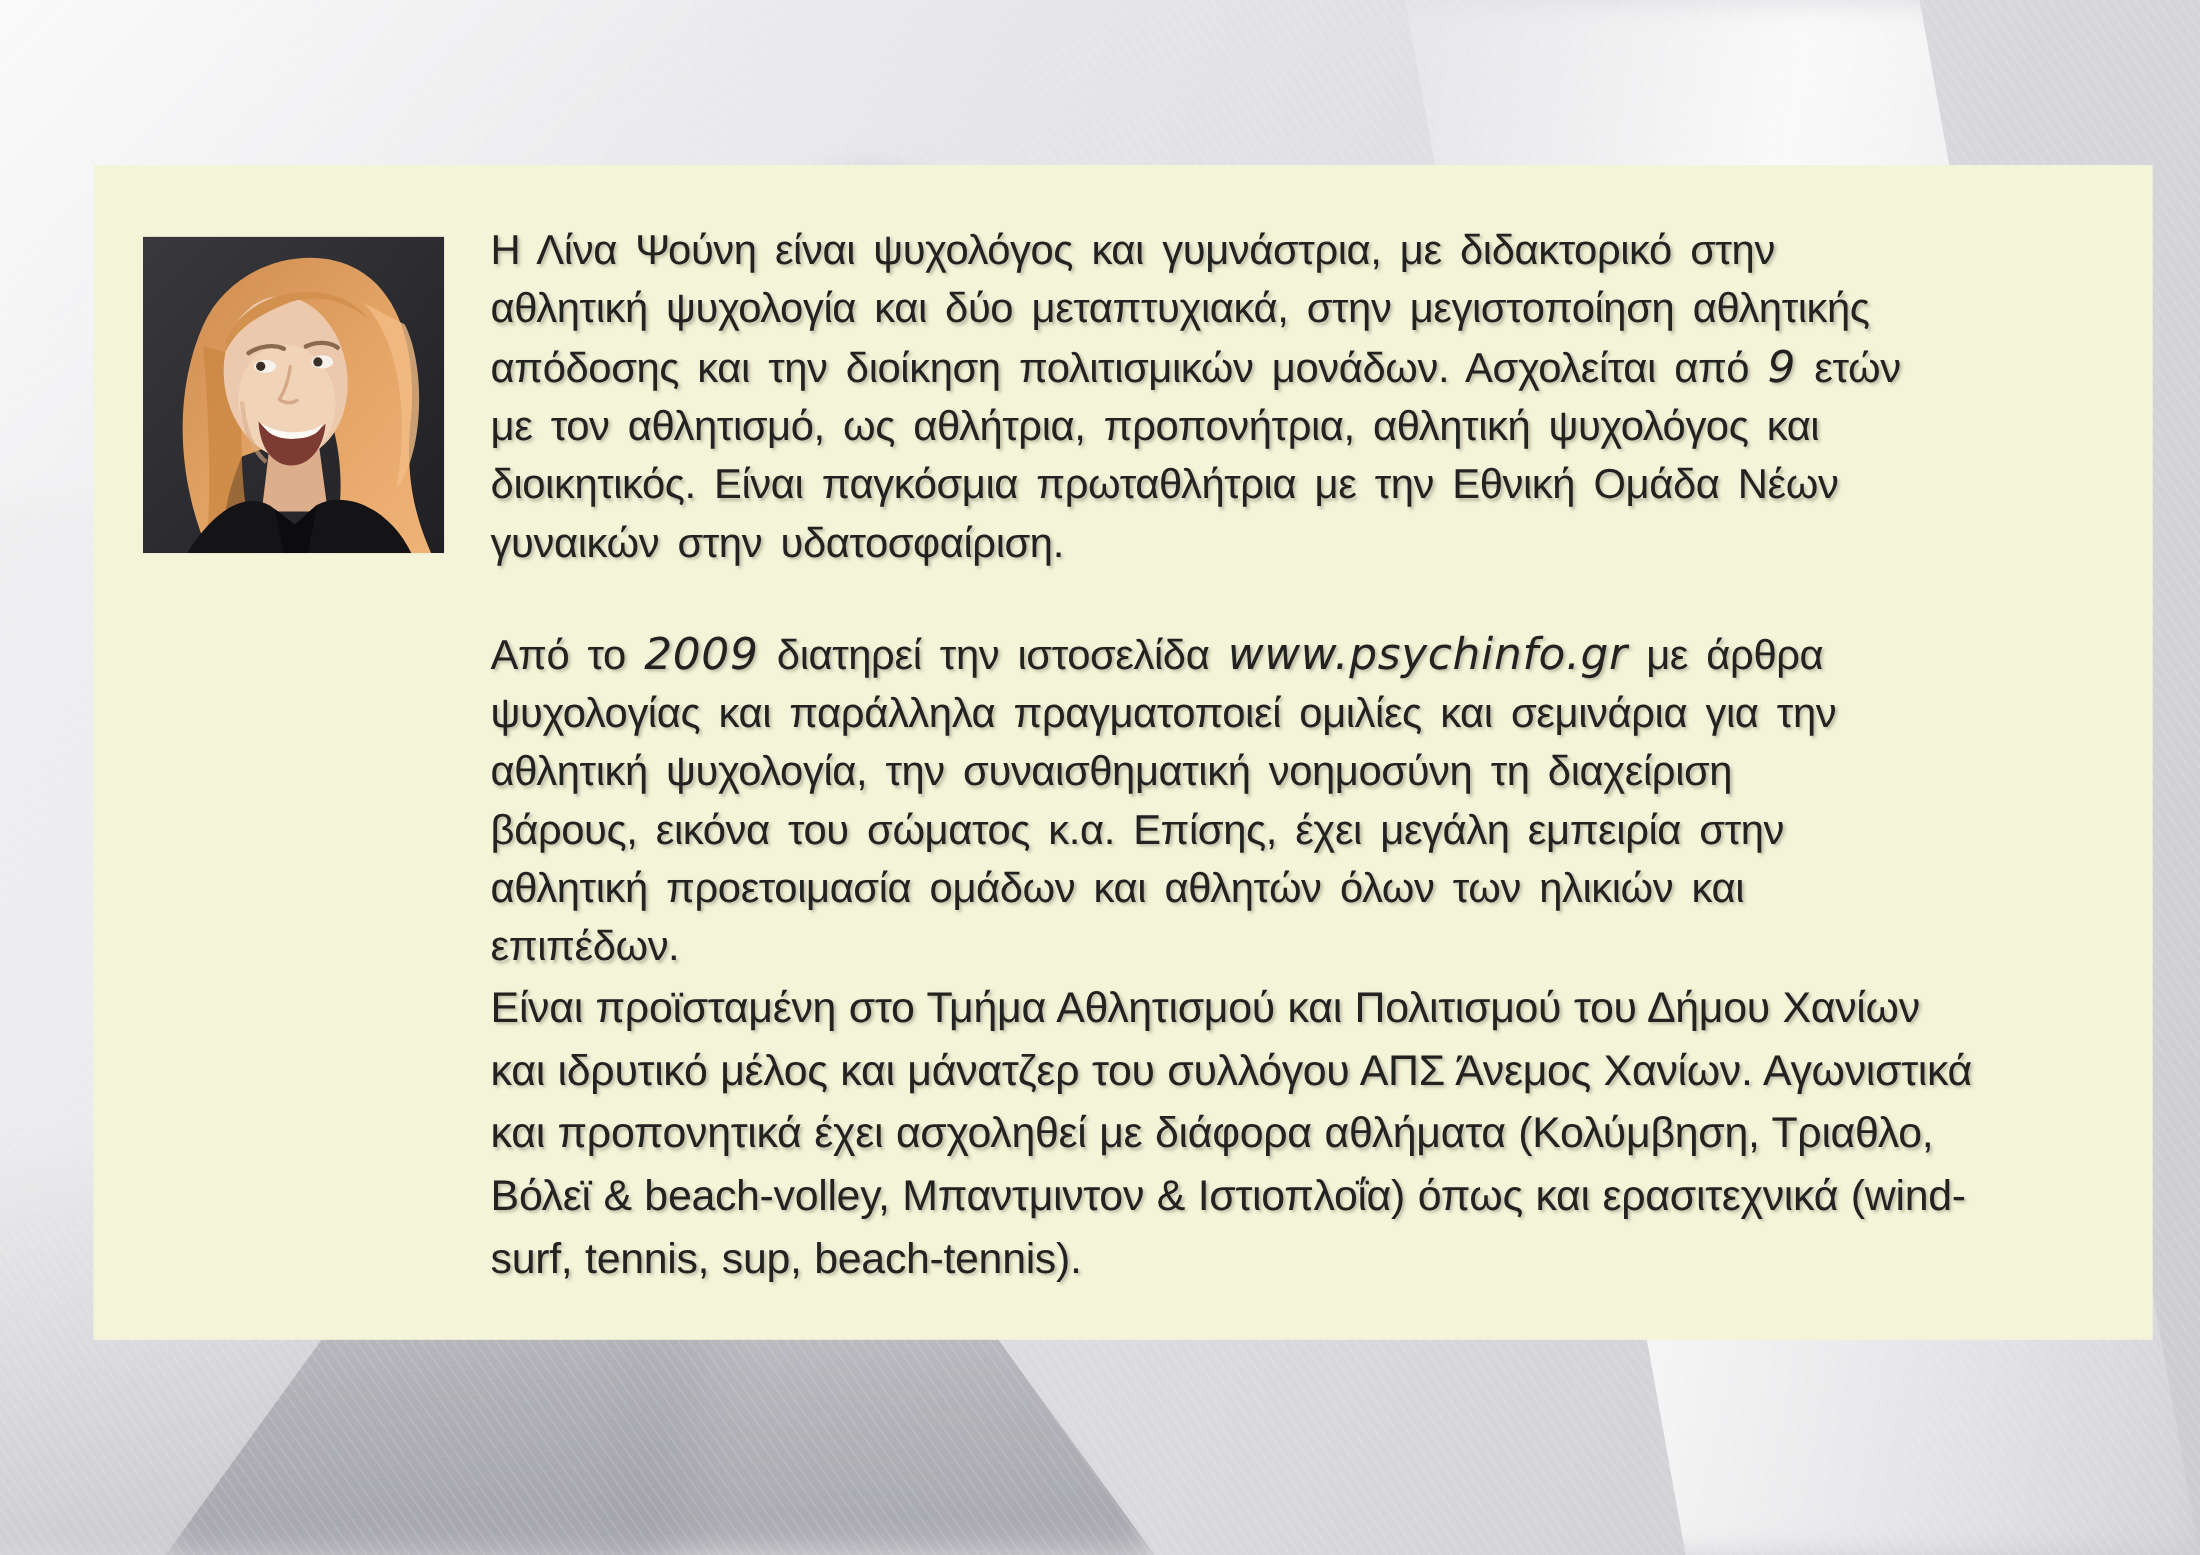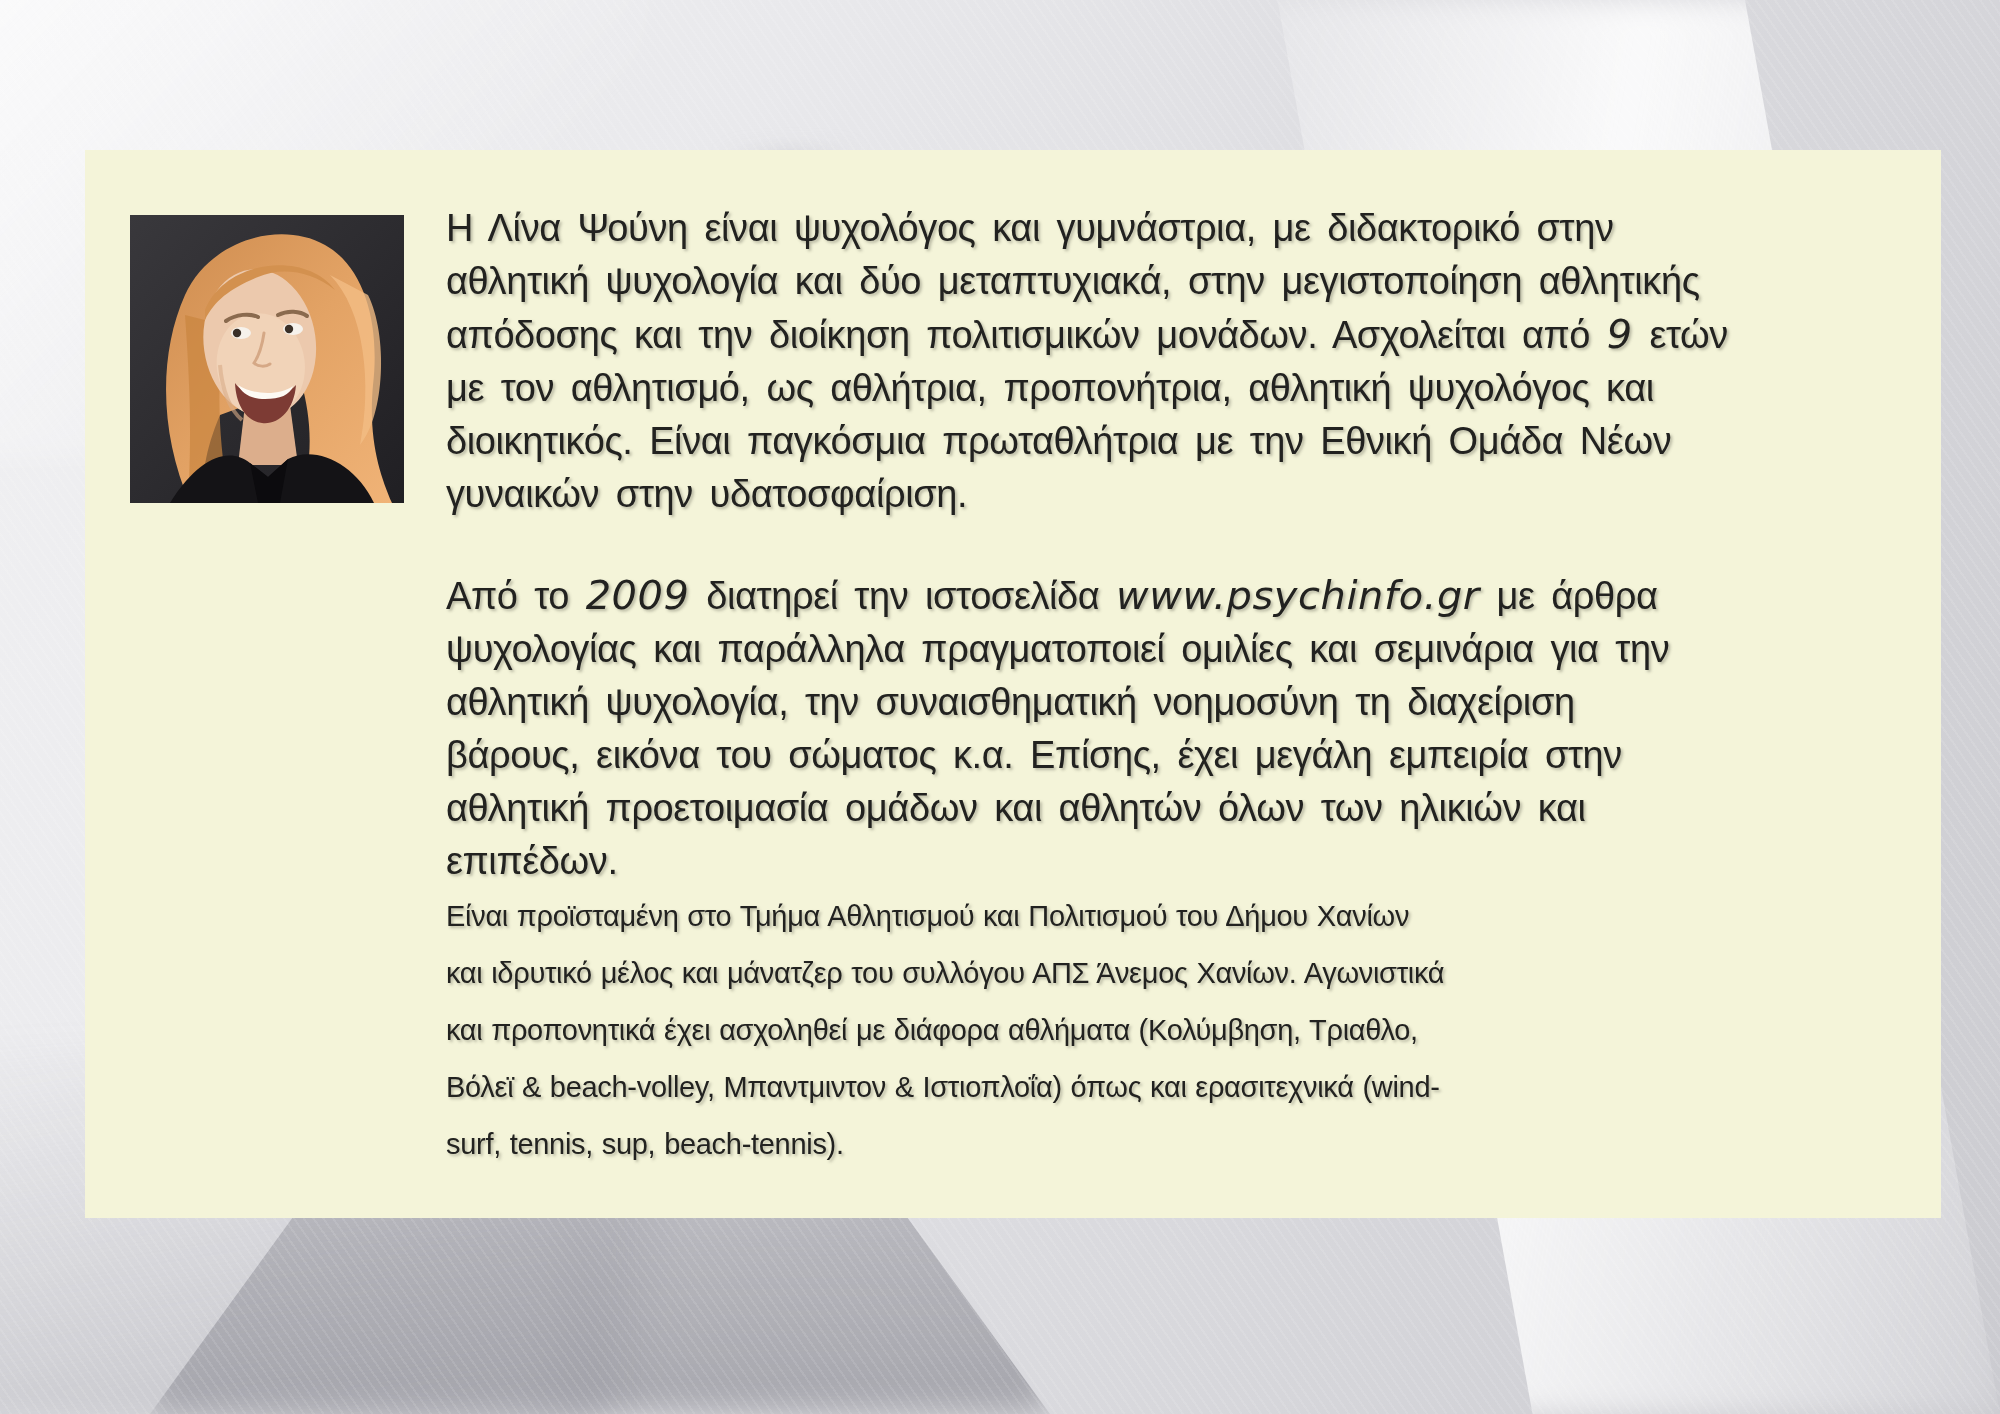--- a/index.html
+++ b/index.html
@@ -40,32 +40,33 @@
   .fold-mid-crease{
     left:620px;top:150px;width:140px;height:1264px;
     background:linear-gradient(90deg,rgba(255,255,255,0),rgba(190,190,197,.45) 50%,rgba(255,255,255,0));
     transform:skewX(-9deg);
     filter:blur(10px);
   }
   
   .panel{
     position:absolute;left:85px;top:150px;width:1856px;height:1068px;
     background:#f4f4d9;
+    padding-left:16px;
   }
   
   .photo{position:absolute;left:45px;top:65px;width:274px;height:288px;overflow:hidden;}
   .photo svg{display:block;width:100%;height:100%;}
   
   .text-col{position:absolute;left:361px;top:52px;width:1480px;}
   .para{
     margin:0;color:#222220;white-space:pre;
     text-shadow:2px 2px 3px rgba(110,110,95,.45);
   }
   .condensed{font-size:38px;line-height:53px;letter-spacing:-.4px;word-spacing:6.5px;}
-  .regular{font-size:29px;line-height:57px;letter-spacing:-.3px;word-spacing:1px;}
+  .regular{font-size:39px;line-height:57px;letter-spacing:-.3px;word-spacing:1px;}
   .gap-large{margin-bottom:48px;}
   .gap-medium{}
   .hand{
     font-family:"DejaVu Sans",cursive;
     font-style:italic;font-size:1.05em;letter-spacing:.6px;
   }
 </style>
 </head>
 <body>
 

